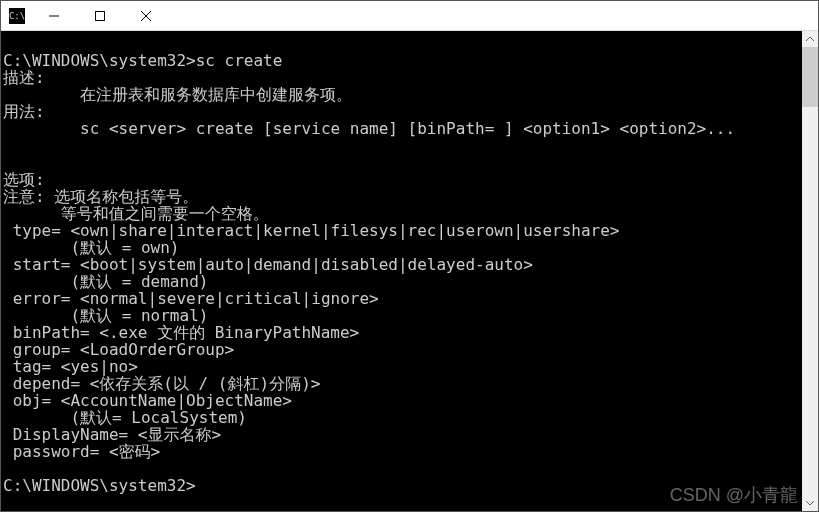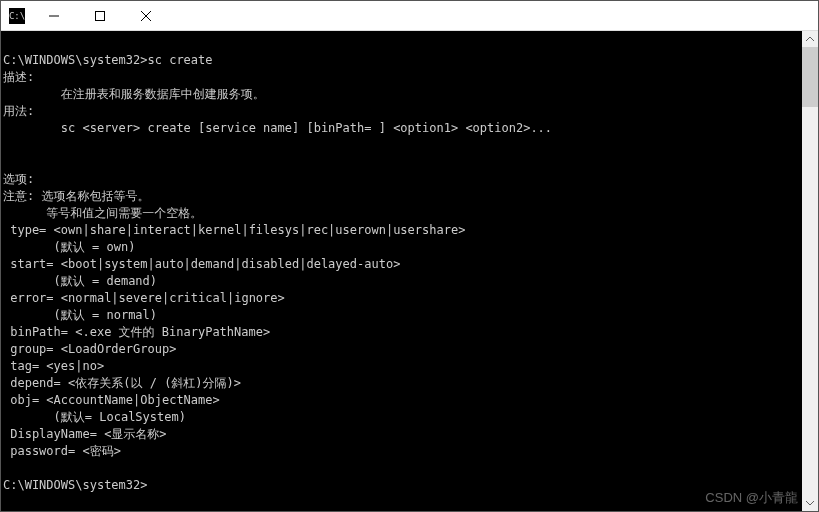--- a/index.html
+++ b/index.html
@@ -57,21 +57,21 @@
       flex: 1;
       display: flex;
       background: #000;
       position: relative;
     }
     .terminal {
       flex: 1;
       background: #000;
       color: #ccc;
       font-family: "NSimSun", "SimSun", "Consolas", monospace;
-      font-size: 12px;
+      font-size: 16px;
       line-height: 17px;
       padding: 4px 0 0 2px;
       white-space: pre;
       overflow: hidden;
     }
     .terminal .line { white-space: pre; }
     .scrollbar {
       width: 16px;
       background: #f0f0f0;
       position: relative;
@@ -90,21 +90,21 @@
       top: 16px;
       width: 100%;
       height: 60px;
       background: #cdcdcd;
     }
     .watermark {
       position: absolute;
       bottom: 4px;
       right: 20px;
       font-family: "Microsoft YaHei", sans-serif;
-      font-size: 13px;
+      font-size: 18px;
       color: rgba(200,200,200,0.5);
       pointer-events: none;
     }
   </style>
 </head>
 <body>
 
 <div class="window">
   <div class="titlebar">
     <div class="titlebar-icon">C:\</div>

